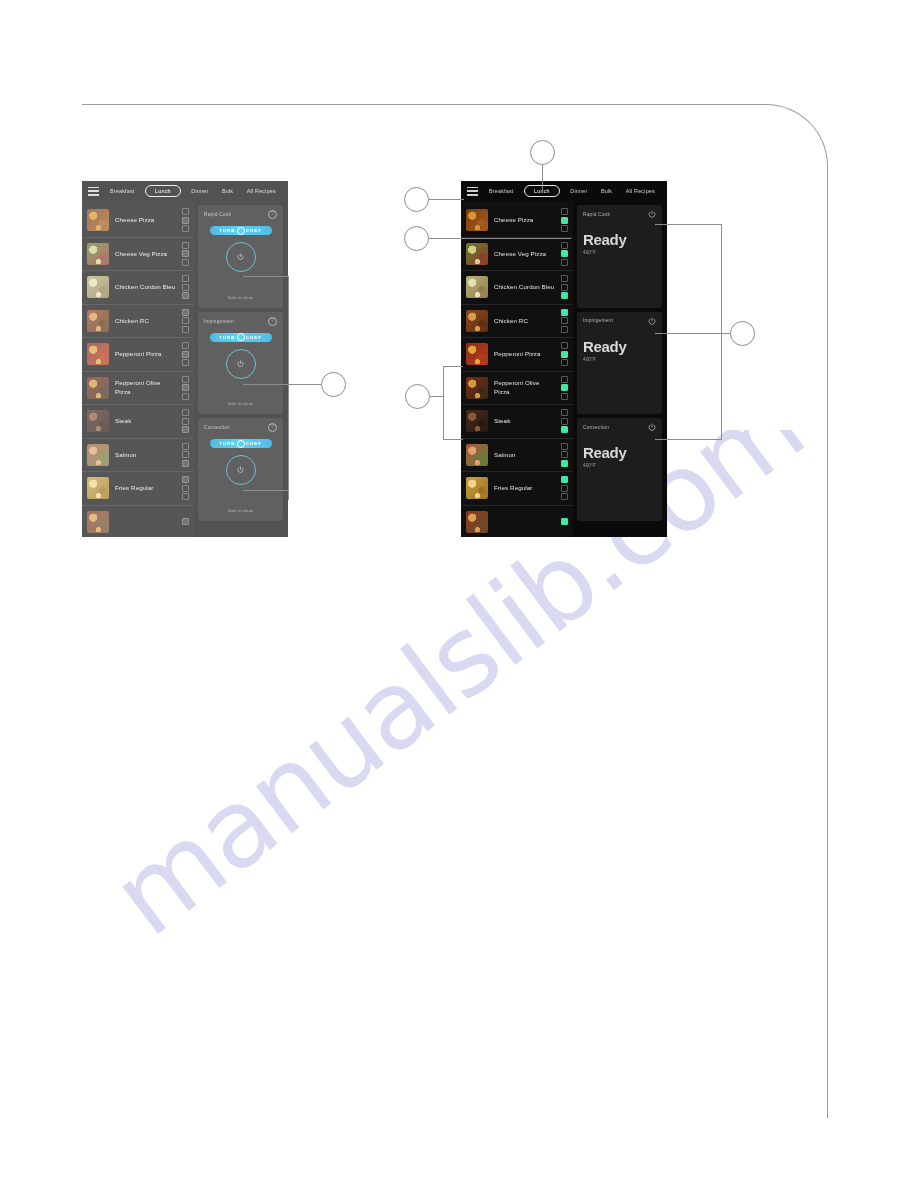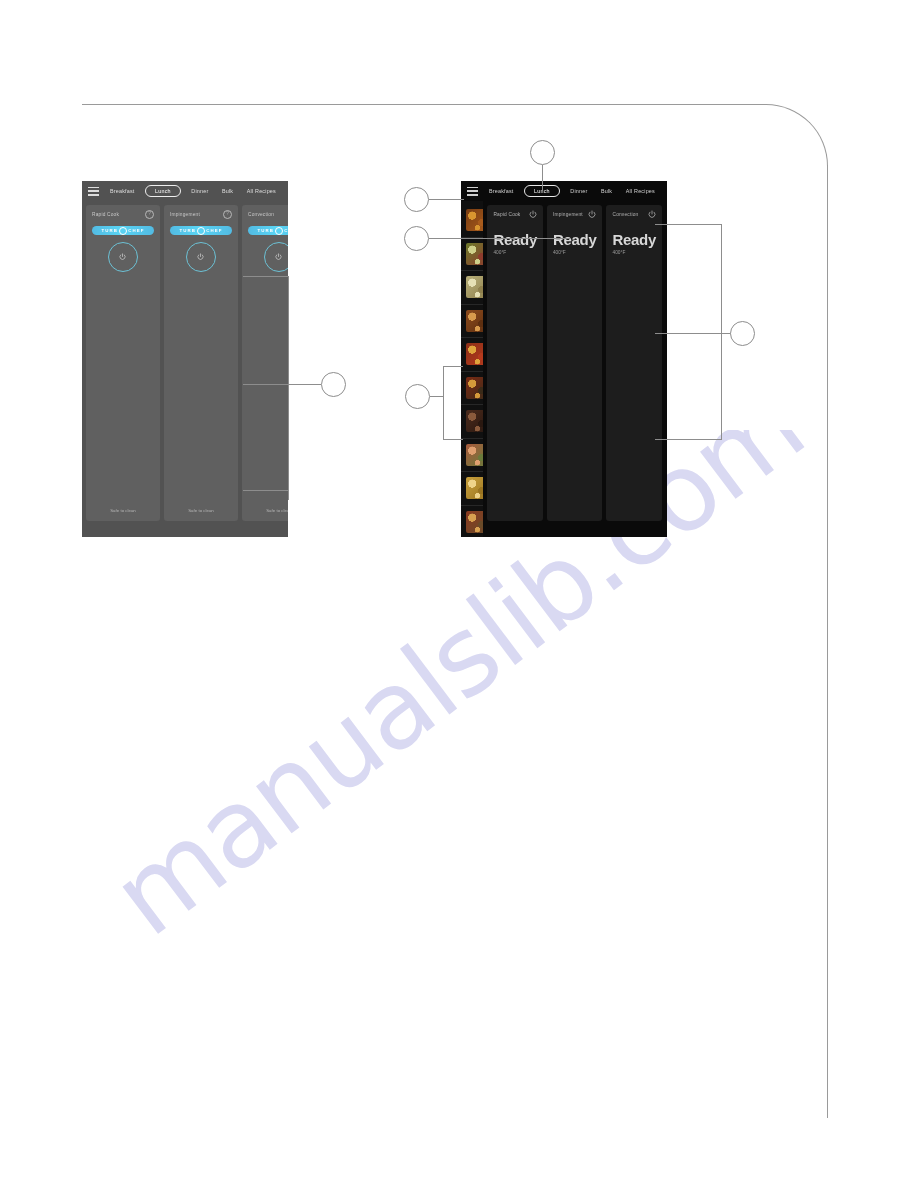--- a/index.html
+++ b/index.html
@@ -106,21 +106,21 @@
   }
   .ind b{
     display:block;width:7px;height:7px;box-sizing:border-box;
     border:0.9px solid #5a5a5a;background:transparent;border-radius:1px;
   }
   .ind b.on{background:#3ceaa6;border-color:#3ceaa6;}
   .ind b.dim{background:#3a3a3a;border-color:#6a6a6a;}
 
   .panels{
     flex:1;padding:4px 5px 16px 4px;box-sizing:border-box;
-    display:flex;gap:4px;background:#0a0a0a;
+    display:flex;flex-direction:column;gap:4px;background:#0a0a0a;
   }
   .panel{
     background:#1d1d1d;border-radius:3px;
     padding:5px 6px;box-sizing:border-box;
     position:relative;flex:1;
     display:flex;flex-direction:column;
   }
   .panel-head{display:flex;align-items:center;justify-content:space-between;}
   .panel-title{font-size:4.8px;color:#b5b5b5;letter-spacing:.2px;}
   .qmark{

